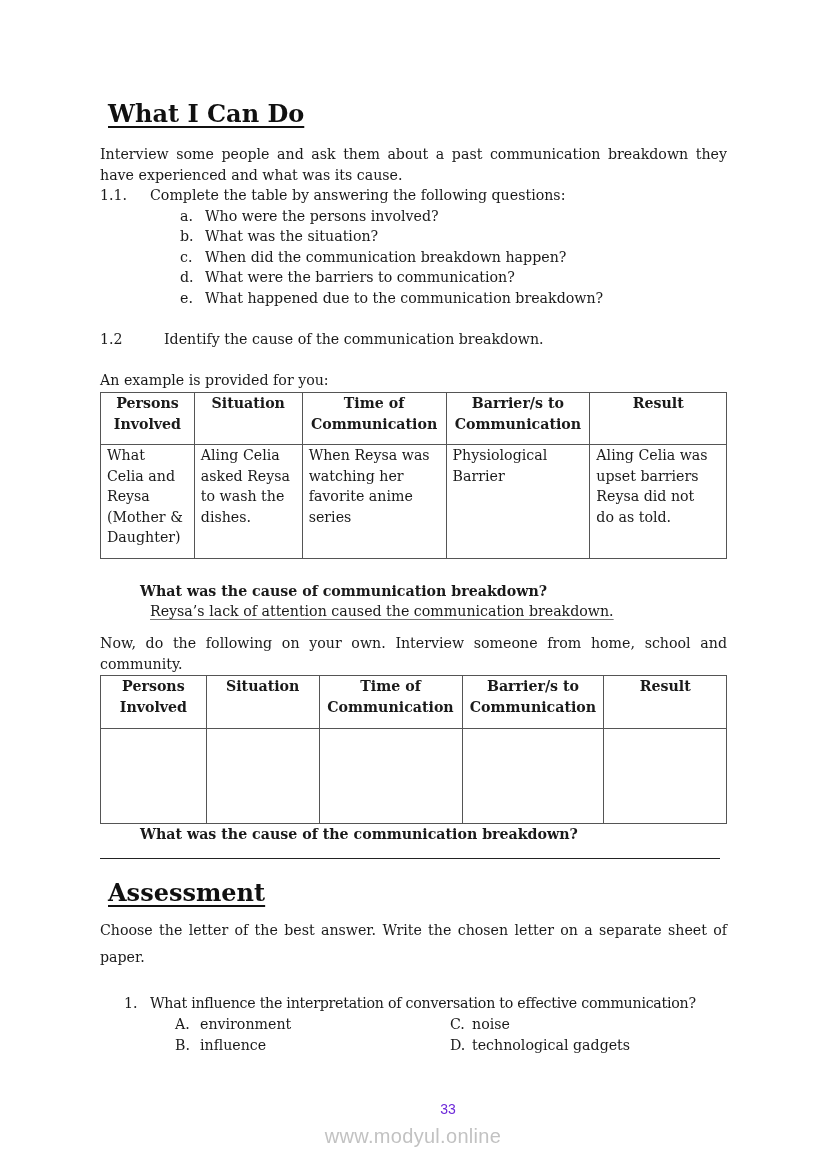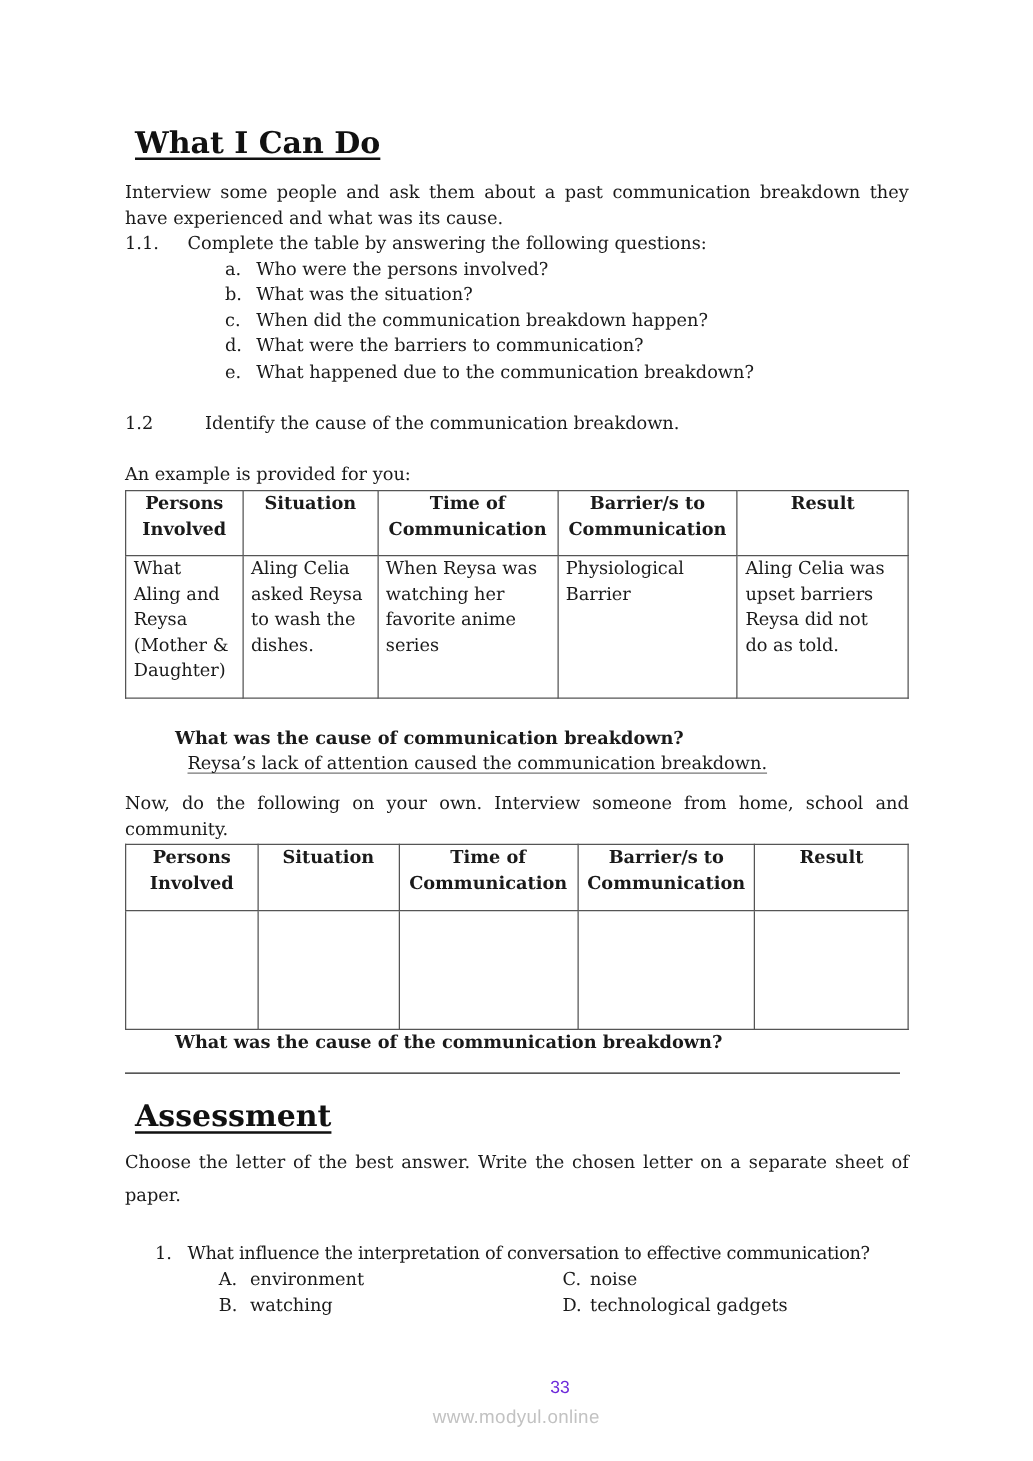--- a/index.html
+++ b/index.html
@@ -11,21 +11,21 @@
                    text-decoration:underline; text-decoration-thickness:2px; text-underline-offset:4px; color:#111; }
   .bold { font-weight:bold;margin-left:40px; }
   table.grid { position:absolute; border-collapse:collapse; font-size:14.2px; line-height:20.6px; }
   table.grid td, table.grid th { border:1px solid #555; vertical-align:top; padding:0 6px; }
   table.grid th { font-weight:bold; text-align:center; }
   table.grid td { text-align:left; white-space:nowrap; }
   .justify { white-space:normal; text-align:justify; text-align-last:justify; }
   .underlined { text-decoration:underline; text-decoration-color:#777; text-underline-offset:3px; }
   .answer-line { position:absolute; left:100px; top:858px; width:620px; border-bottom:1px solid #222; }
   .page-num { font-family:"Liberation Sans", sans-serif; font-size:14px; color:#6d28d9;margin-left:35px; }
-  .watermark { font-family:"Liberation Sans", sans-serif; font-size:15px; color:#c2c2c2; letter-spacing:0.3px; }
+  .watermark { font-family:"Liberation Sans", sans-serif; font-size:20px; color:#c2c2c2; letter-spacing:0.3px; }
 </style>
 </head>
 <body>
 
 <div class="abs section-title" style="left:108px; top:99px;">What I Can Do</div>
 
 <div class="abs txt justify" style="left:100px; top:144px; width:627px;">Interview some people and ask them about a past communication breakdown they</div>
 <div class="abs txt" style="left:100px; top:165px;">have experienced and what was its cause.</div>
 
 <div class="abs txt" style="left:100px; top:185px;">1.1.</div>
@@ -59,21 +59,21 @@
   </colgroup>
   <tbody>
       <tr style="height:52px;">
     <th><span>Persons</span><br><span>Involved</span></th>
     <th><span>Situation</span></th>
     <th><span>Time of</span><br><span>Communication</span></th>
     <th><span>Barrier/s to</span><br><span>Communication</span></th>
     <th><span>Result</span></th>
   </tr>
   <tr style="height:114px;">
-    <td><span>What</span><br><span>Aling and</span><br><span>Reysa</span><br><span>(Mother &amp;</span><br><span>Daughter)</span></td>
+    <td><span>What</span><br><span>Celia and</span><br><span>Reysa</span><br><span>(Mother &amp;</span><br><span>Daughter)</span></td>
     <td><span>Aling Celia</span><br><span>asked Reysa</span><br><span>to wash the</span><br><span>dishes.</span></td>
     <td><span>When Reysa was</span><br><span>watching her</span><br><span>favorite anime</span><br><span>series</span></td>
     <td><span>Physiological</span><br><span>Barrier</span></td>
     <td><span>Aling Celia was</span><br><span>upset barriers</span><br><span>Reysa did not</span><br><span>do as told.</span></td>
   </tr>
 </tbody>
   </table>
 
 <div class="abs txt bold" style="left:100px; top:581px;">What was the cause of communication breakdown?</div>
 <div class="abs txt underlined" style="left:150px; top:601px;">Reysa’s lack of attention caused the communication breakdown.</div>
@@ -114,21 +114,21 @@
 
 <div class="abs txt justify" style="left:100px; top:920px; width:627px;">Choose the letter of the best answer. Write the chosen letter on a separate sheet of</div>
 <div class="abs txt" style="left:100px; top:947px;">paper.</div>
 
 <div>
   <div class="abs txt" style="left:124px; top:993px;">1.</div>
   <div class="abs txt" style="left:150px; top:993px; letter-spacing:-0.25px;">What influence the interpretation of conversation to effective communication?</div>
   <div class="abs txt" style="left:175px; top:1014px;">A.</div>
   <div class="abs txt" style="left:200px; top:1014px;">environment</div>
   <div class="abs txt" style="left:175px; top:1035px;">B.</div>
-  <div class="abs txt" style="left:200px; top:1035px;">watching</div>
+  <div class="abs txt" style="left:200px; top:1035px;">influence</div>
   <div class="abs txt" style="left:450px; top:1014px;">C.</div>
   <div class="abs txt" style="left:472px; top:1014px;">noise</div>
   <div class="abs txt" style="left:450px; top:1035px;">D.</div>
   <div class="abs txt" style="left:472px; top:1035px;">technological gadgets</div>
 </div>
 
 <div class="abs page-num" style="left:0; width:826px; text-align:center; top:1101px;">33</div>
 <div class="abs watermark" style="left:0; width:826px; text-align:center; top:1125px;">www.modyul.online</div>
 
 </body></html>

